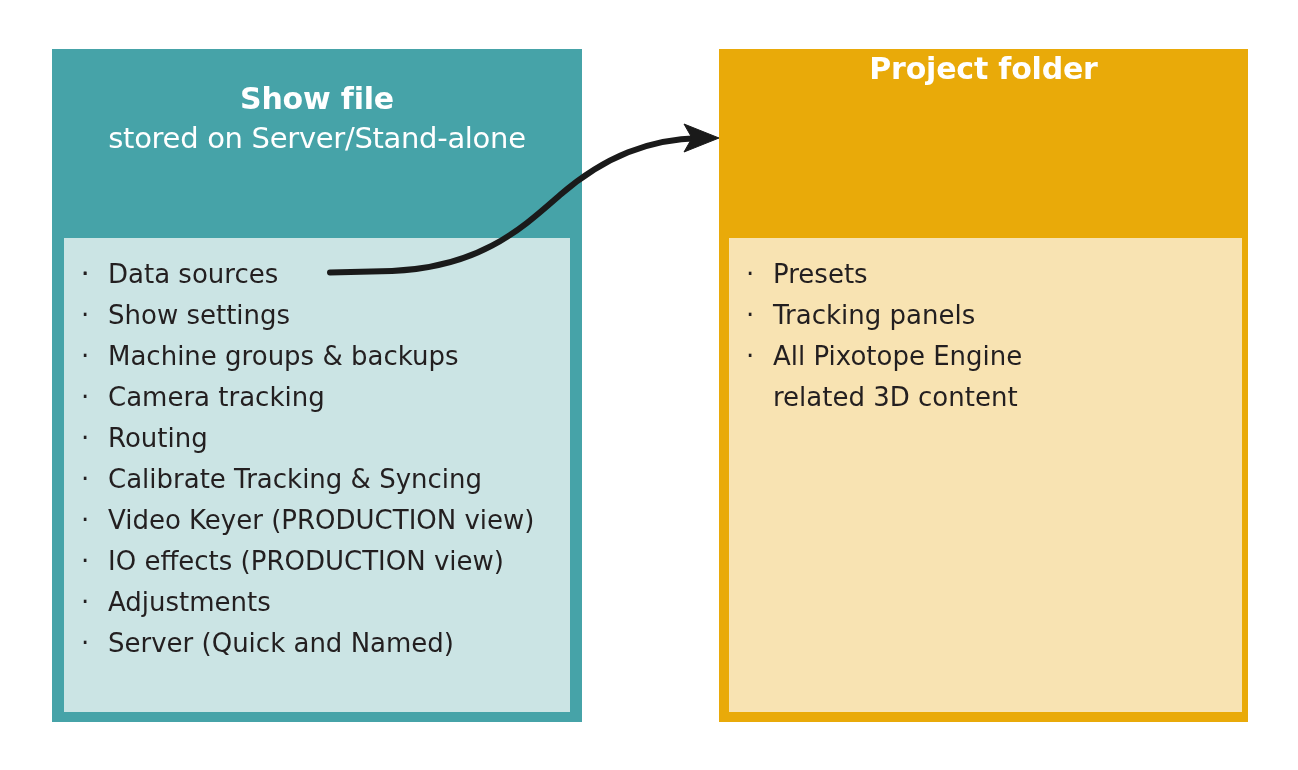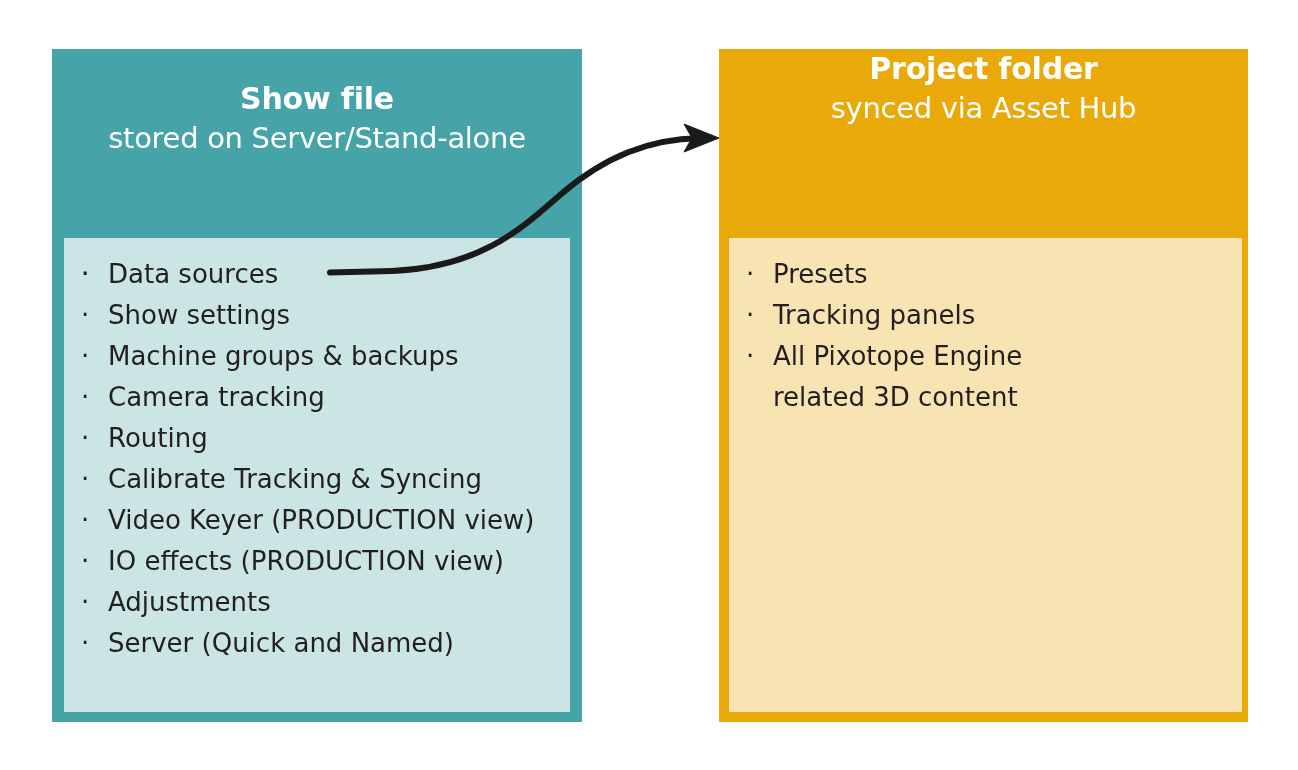--- a/index.html
+++ b/index.html
@@ -144,21 +144,20 @@
         <li><span class="bullet">·</span><span>IO effects (PRODUCTION view)</span></li>
         <li><span class="bullet">·</span><span>Adjustments</span></li>
         <li><span class="bullet">·</span><span>Server (Quick and Named)</span></li>
       </ul>
     </div>
   </div>
 
   <div class="panel" id="panel-projectfolder">
     <div class="panel-header">
       <div class="panel-title">Project folder</div>
-      <div class="panel-subtitle">synced via Asset Hub</div>
     </div>
     <div class="panel-body">
       <ul class="item-list">
         <li><span class="bullet">·</span><span>Presets</span></li>
         <li><span class="bullet">·</span><span>Tracking panels</span></li>
         <li><span class="bullet">·</span><span>All Pixotope Engine
 related 3D content</span></li>
       </ul>
     </div>
   </div>

